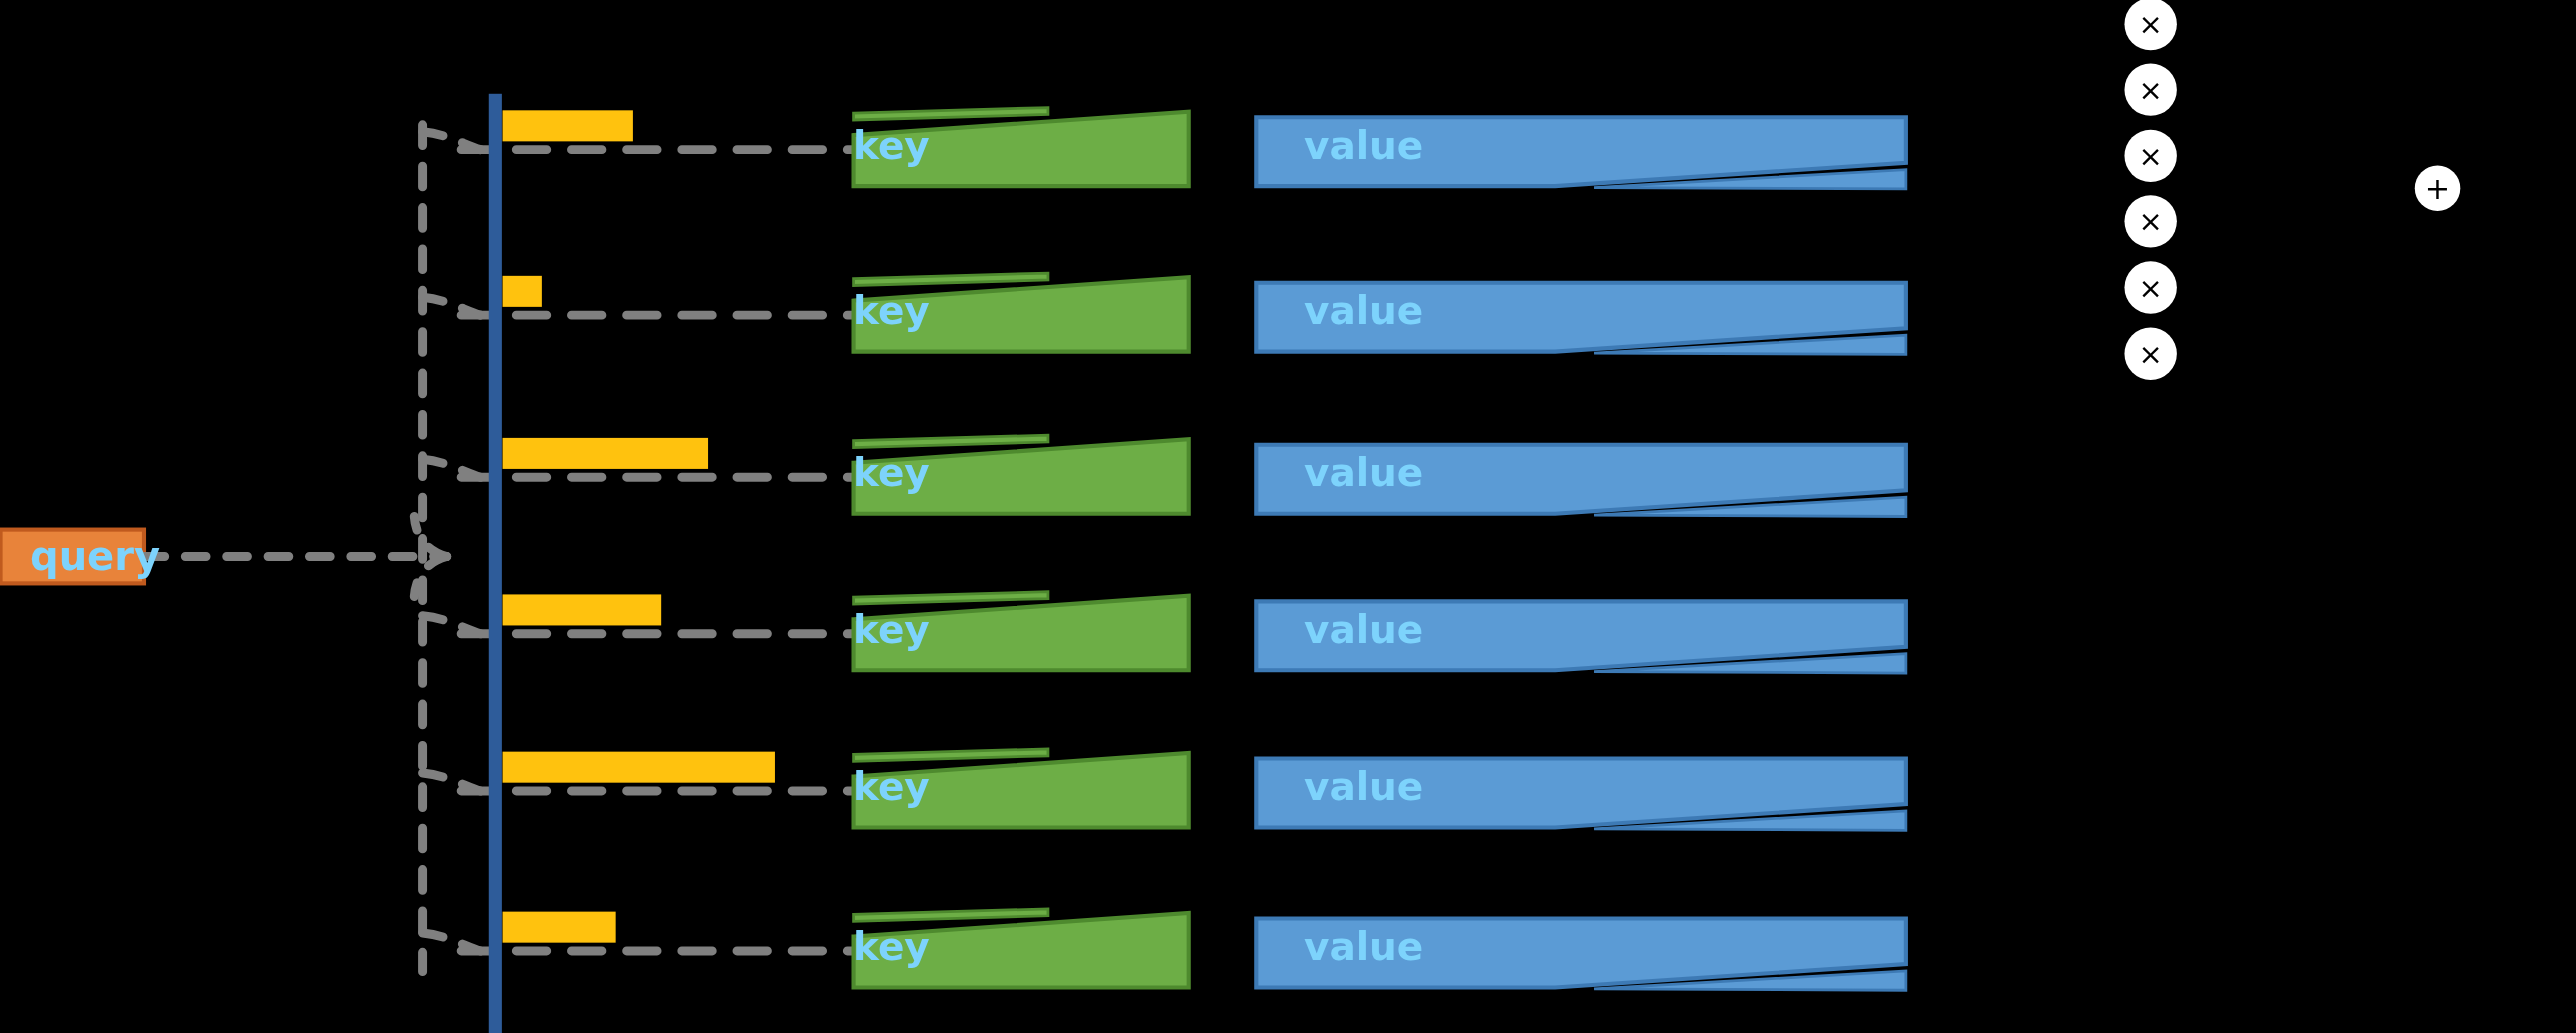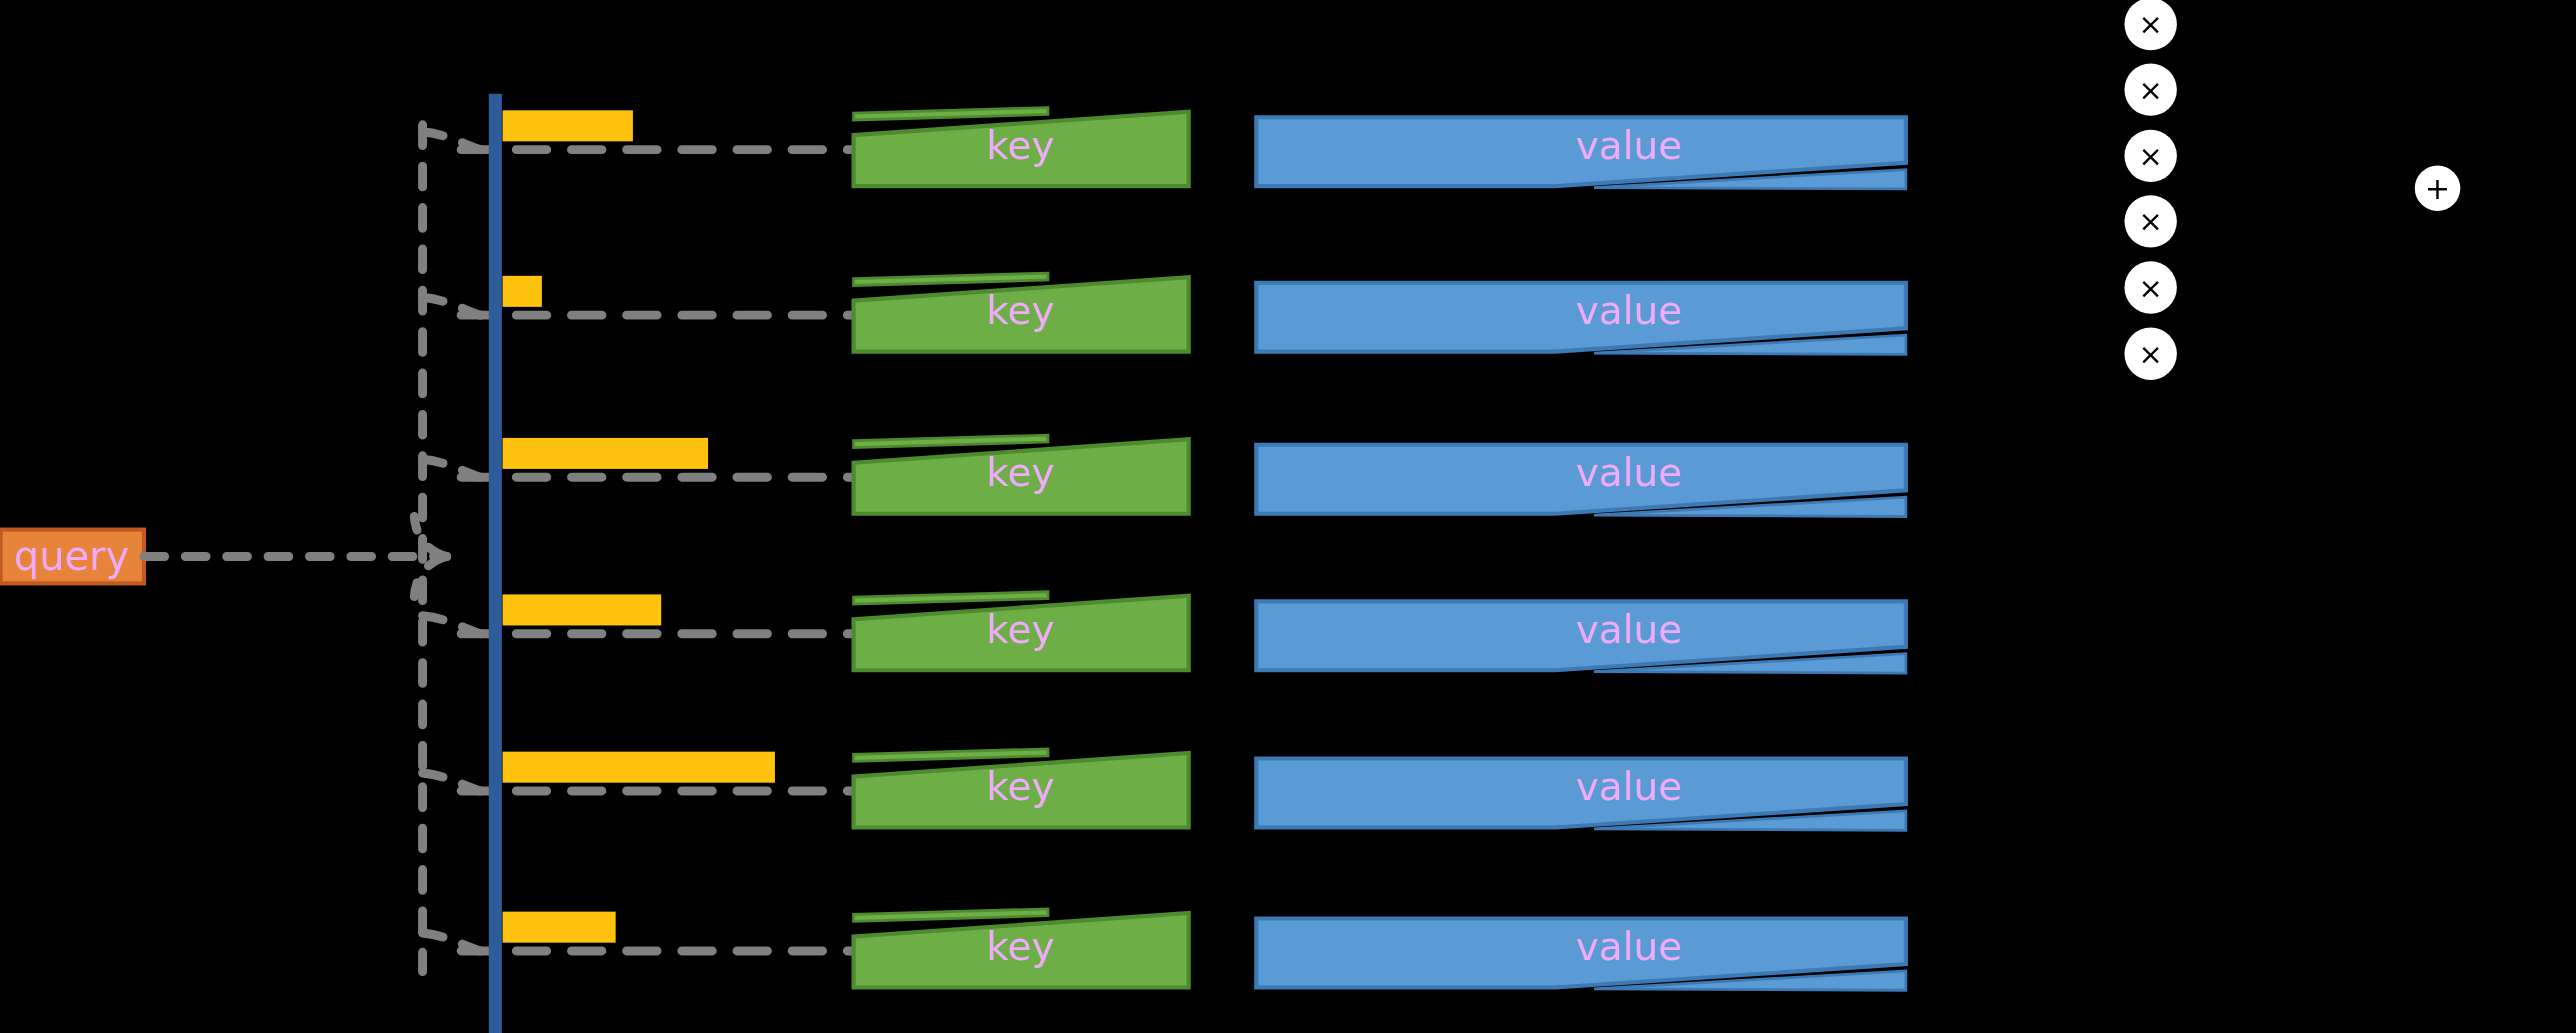--- a/index.html
+++ b/index.html
@@ -7,27 +7,26 @@
   body{
     font-family:"DejaVu Sans", sans-serif;
     width:2576px;height:1033px;
     overflow:hidden;position:relative;
   }
   #stage{position:absolute;left:0;top:0;width:2576px;height:1033px;background:#000;}
   #vec{position:absolute;left:0;top:0;width:2576px;height:1033px;}
 
   .node-label{
     position:absolute;
-    color:#f0abfc;
-    font-weight:400;
+    color:#7dd3fc;
+    font-weight:700;
     white-space:nowrap;
     pointer-events:none;
-    text-align:center;
   }
-  .query-label{font-size:40px;}
+  .query-label{font-size:40px;padding-left:30px;}
   .key-label{font-size:39px;}
   .value-label{font-size:39px;margin-left:48px;}
 </style>
 </head>
 <body>
 
 <div id="stage">
   <svg id="vec" viewBox="0 0 3734 1498" xmlns="http://www.w3.org/2000/svg">
       <rect x="0" y="768" width="208" height="78" fill="#E8833A" stroke="#C05A1E" stroke-width="6"></rect>
       <path d="M 612 181 L 612 1409" fill="none" stroke="#808080" stroke-width="13" stroke-dasharray="30 30" stroke-linecap="round"></path>

